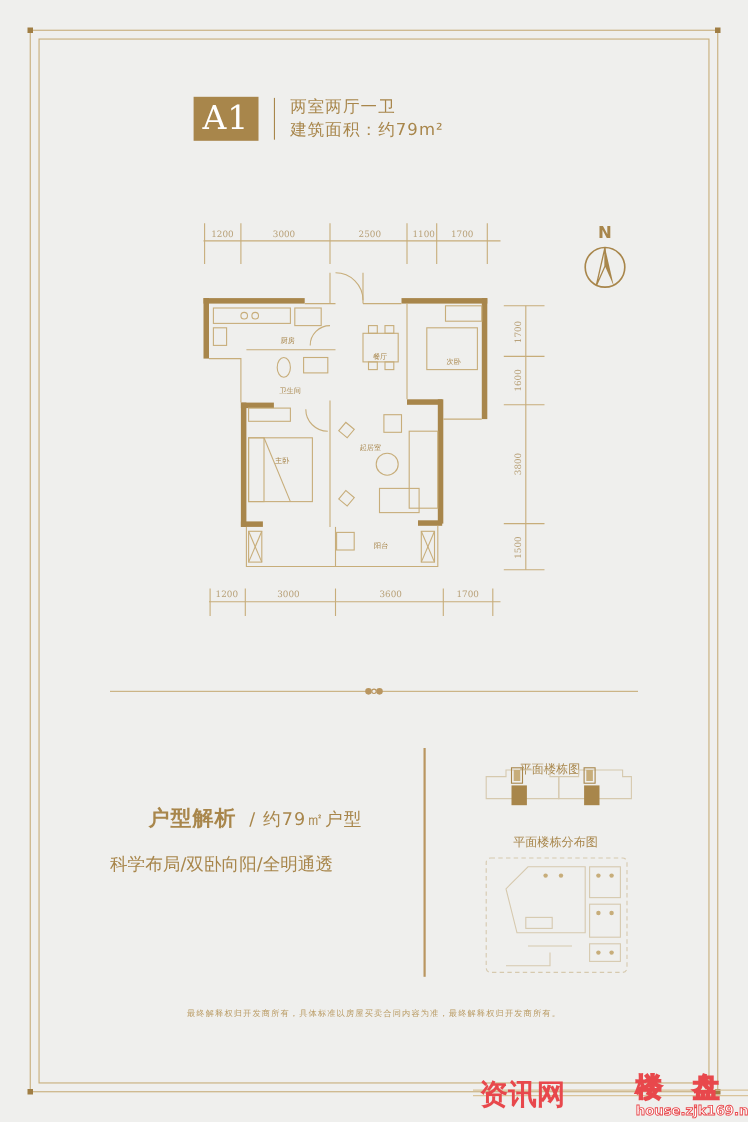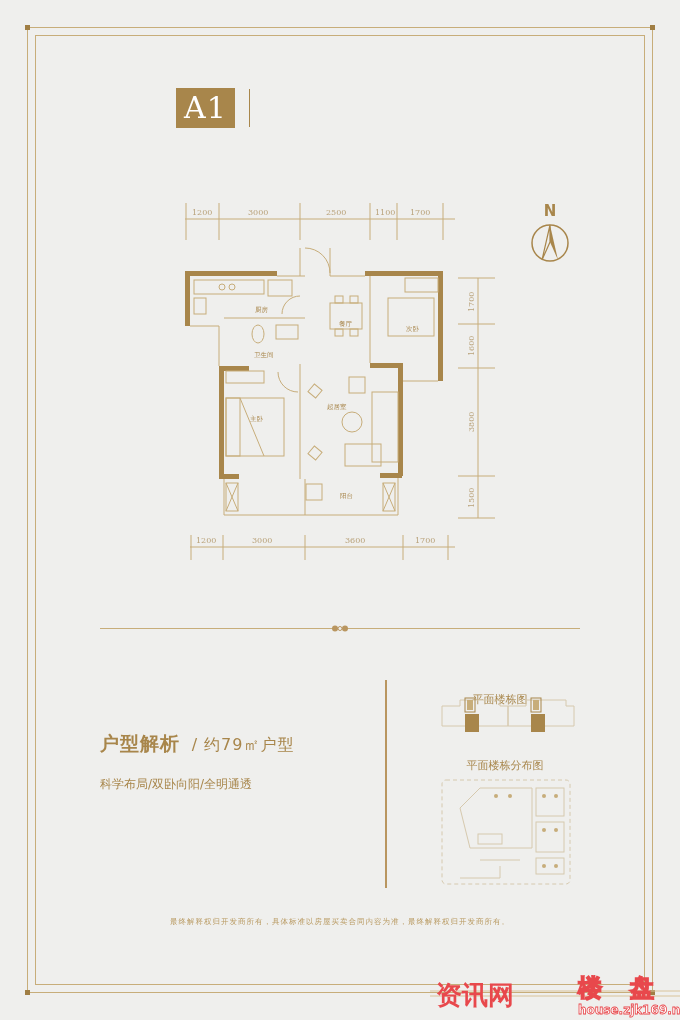--- a/index.html
+++ b/index.html
@@ -11,42 +11,46 @@
   .badge{background:#a8864b;color:#fff;font-family:"DejaVu Serif","Liberation Serif",serif;font-size:30px;line-height:40px;height:40px;padding:0 8px;letter-spacing:1px;}
   .title-main{font-size:34px;font-weight:bold;color:#a8864b;margin-left:10px;letter-spacing:2px;}
   .title-div{width:1px;height:38px;background:#a8864b;margin:0 14px 0 14px;}
   .title-sub{display:flex;flex-direction:column;font-size:15px;line-height:21px;color:#a8864b;letter-spacing:1px;}
   .plan{position:absolute;left:180px;top:200px;}
   .compass{position:absolute;left:527px;top:202px;width:46px;text-align:center;}
   .compass .n{font-size:15px;font-weight:bold;color:#a8864b;}
   .separator{position:absolute;left:100px;top:628px;width:480px;height:1px;background:#c7ad7a;}
   .sep-orn{position:absolute;left:328px;top:624px;width:24px;height:9px;}
   .analysis{position:absolute;left:100px;top:731px;}
-  .an-title{font-size:19px;font-weight:bold;color:#a8864b;letter-spacing:1px;}
+  .an-title{font-size:19px;font-weight:bold;color:#a8864b;letter-spacing:1px;margin-left:35px;}
   .an-title .sub{font-weight:normal;font-size:16px;margin-left:4px;}
-  .an-feature{margin-top:19px;font-size:12px;color:#a8864b;}
+  .an-feature{margin-top:19px;font-size:16px;color:#a8864b;}
   .an-desc{margin-top:13px;font-size:13px;line-height:21px;color:#bf9f66;letter-spacing:2px;}
   .vline{position:absolute;left:385px;top:680px;width:2px;height:208px;background:#b99660;}
   .mini-title{position:absolute;font-size:11px;color:#a8864b;text-align:center;}
   .disclaimer{position:absolute;left:100px;top:917px;width:480px;text-align:center;font-size:7.5px;color:#b99a62;letter-spacing:1px;}
   .watermark{position:absolute;left:430px;top:968px;width:250px;height:52px;}
 </style>
 </head>
 <body>
 
 <div class="frame-outer"></div>
 <div class="frame-inner"></div>
 <div class="corner-sq" style="left:25px;top:25px;"></div>
 <div class="corner-sq" style="left:650px;top:25px;"></div>
 <div class="corner-sq" style="left:25px;top:990px;"></div>
 <div class="corner-sq" style="left:650px;top:990px;"></div>
 
 <div class="title-wrap">
   <span class="badge">A1</span>
   <span class="title-div"></span>
+  <div class="title-sub">
+    <span>两室两厅一卫</span>
+    <span>建筑面积：约79m²</span>
+  </div>
 </div>
 
 <div class="compass">
   <div class="n">N</div>
   <svg width="46" height="46" viewBox="0 0 46 46">
     <circle cx="23" cy="23" r="18" fill="none" stroke="#a8864b" stroke-width="1.5"></circle>
     <polygon points="23,5 15,40 23,22" fill="none" stroke="#a8864b" stroke-width="1.2"></polygon>
     <polygon points="23,5 31,40 23,22" fill="#a8864b"></polygon>
   </svg>
 </div>

